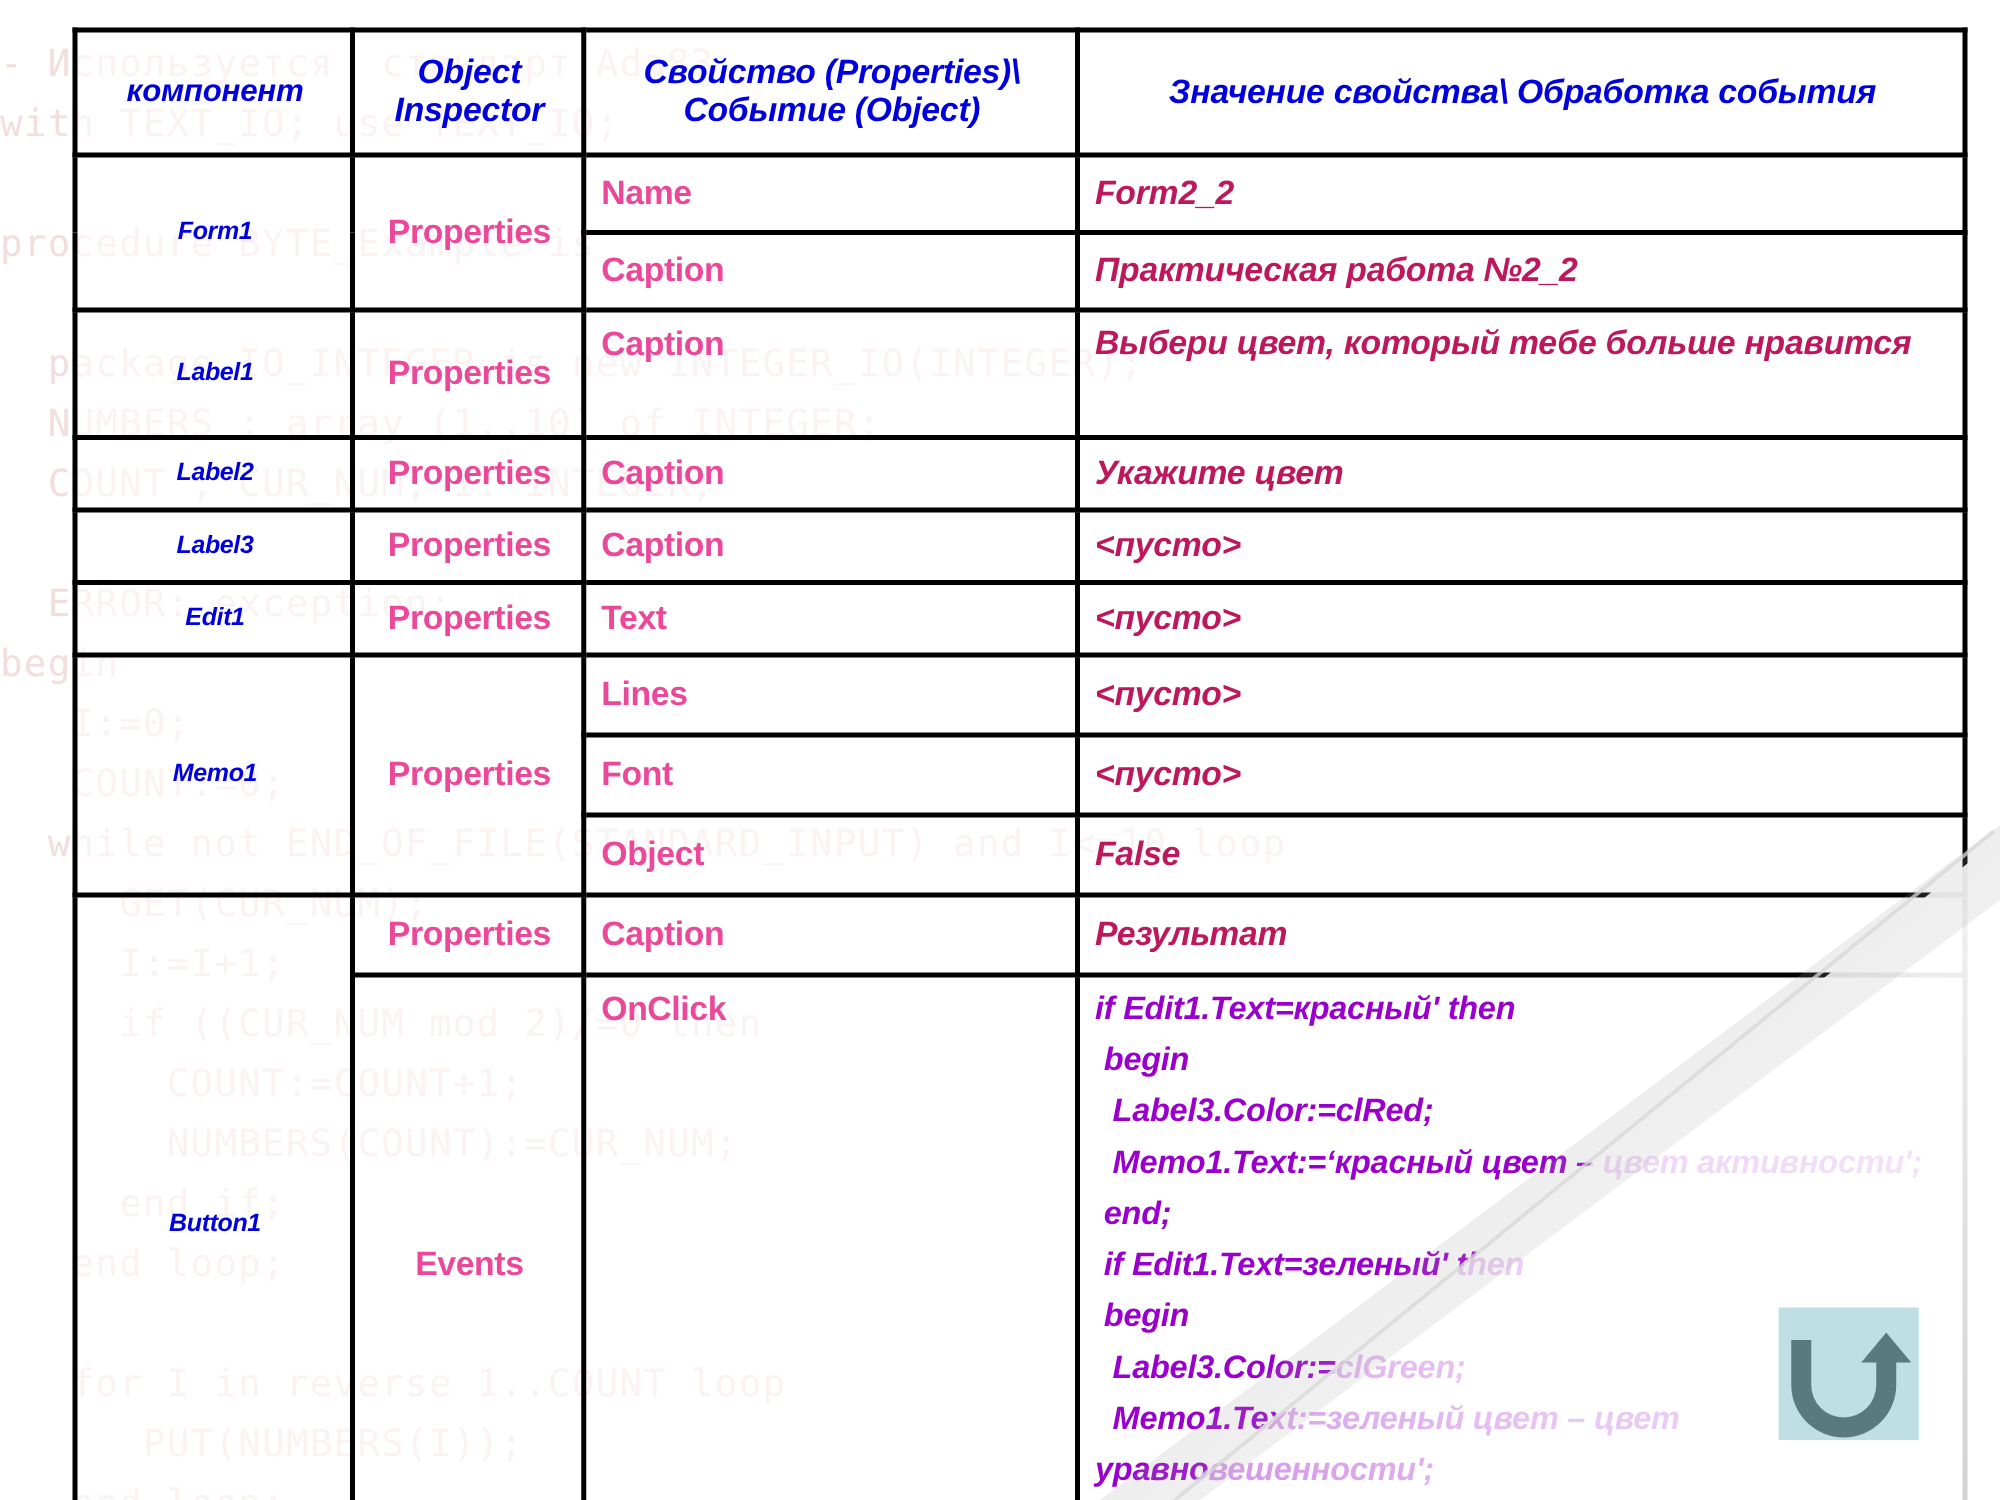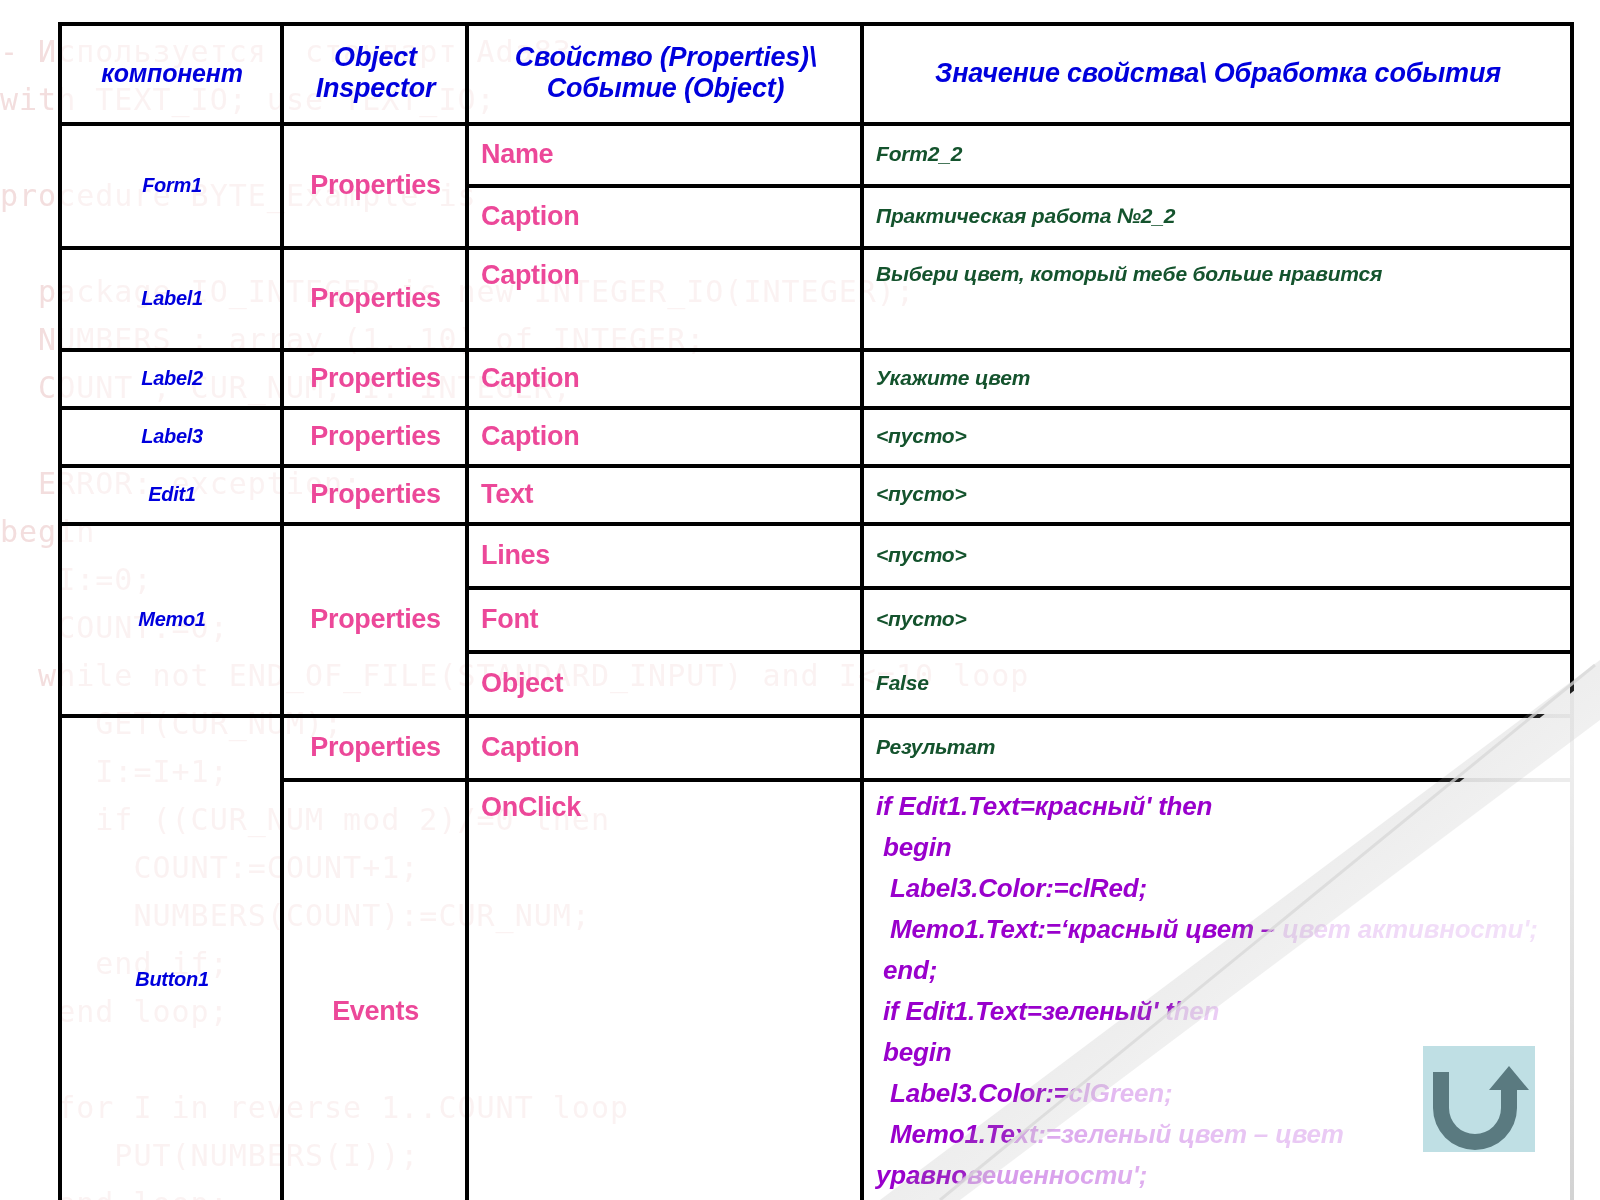--- a/index.html
+++ b/index.html
@@ -103,24 +103,24 @@
     color: #ec4899;
     font-weight: bold;
     font-size: 27px;
     letter-spacing: -0.3px;
     display: block;
   }
   .navy.ctr { text-align: center; }
 
   
   .val {
-    color: #14532d;
+    color: #be185d;
     font-weight: bold;
     font-style: italic;
-    font-size: 21px;
+    font-size: 27px;
     line-height: 32px;
     letter-spacing: -0.2px;
     display: block;
   }
   .val-code {
     color: #9900cc;
     font-weight: bold;
     font-style: italic;
     font-size: 26px;
     line-height: 41px;

